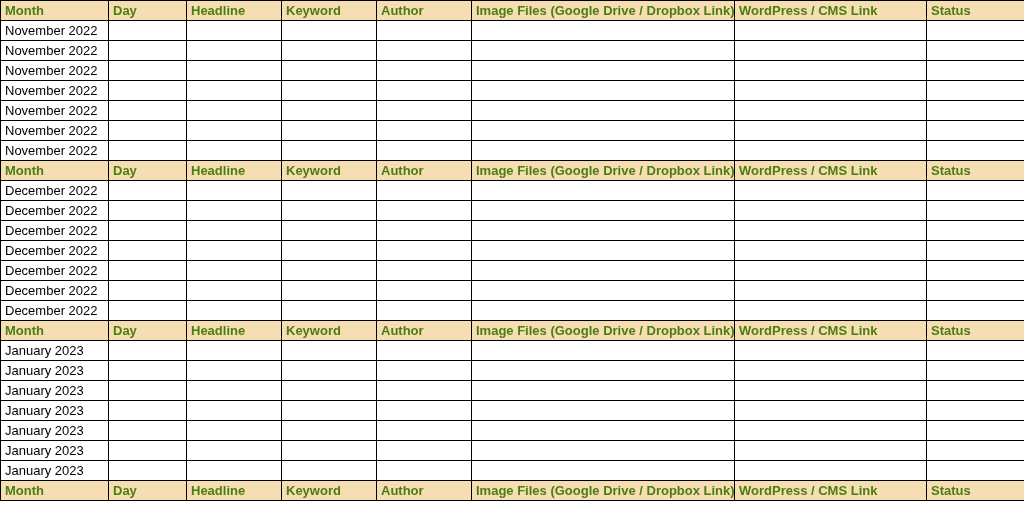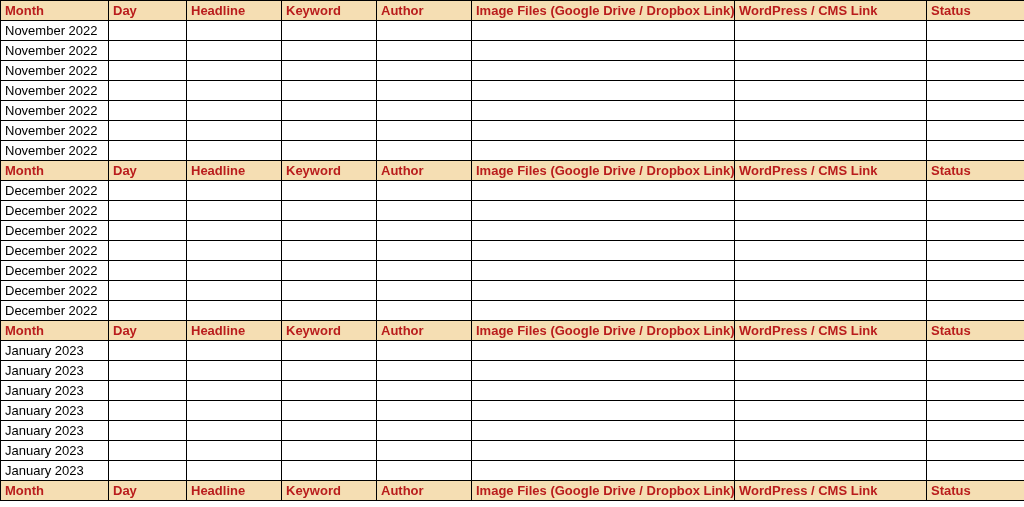--- a/index.html
+++ b/index.html
@@ -24,21 +24,21 @@
       padding: 2px 4px;
       height: 20px;
       text-align: left;
       vertical-align: middle;
       overflow: hidden;
       white-space: nowrap;
     }
     .header-row td {
       background-color: #f5deb3;
       font-weight: bold;
-      color: #b91c1c;
+      color: #4d7c0f;
     }
     .col-month { width: 108px; }
     .col-day { width: 78px; }
     .col-headline { width: 95px; }
     .col-keyword { width: 95px; }
     .col-author { width: 95px; }
     .col-image { width: 263px; }
     .col-wordpress { width: 192px; }
     .col-status { width: 98px; }
   </style>

